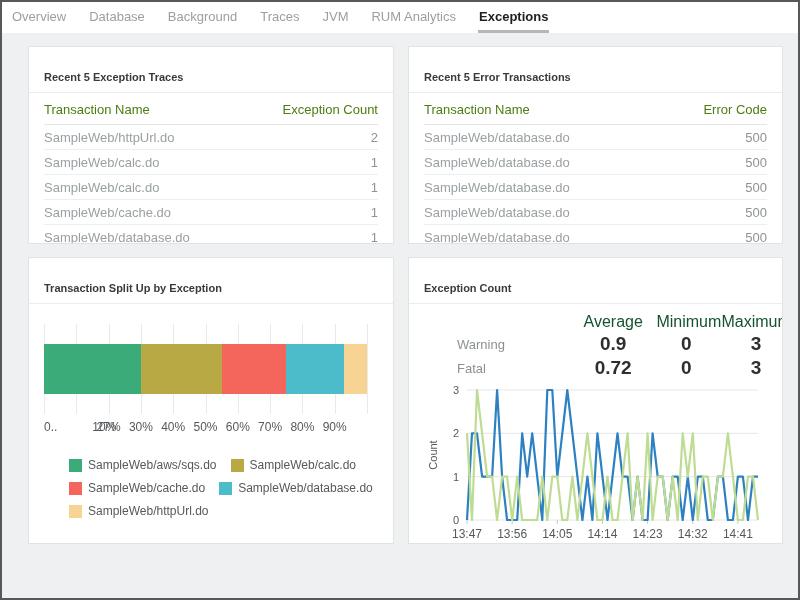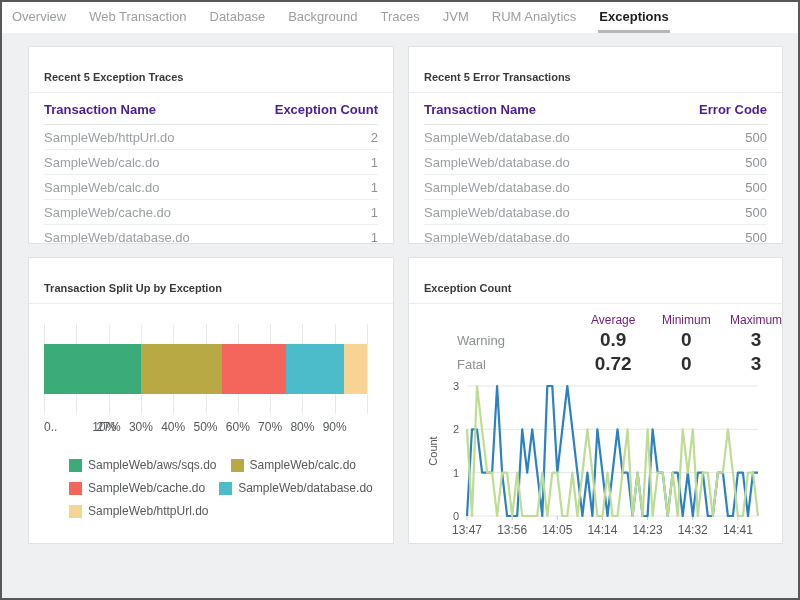--- a/index.html
+++ b/index.html
@@ -19,59 +19,58 @@
   .tab.active { color:#1e1e1e; font-weight:700; border-bottom-color:#b4b6b7; }
 
   
   .content { flex:1; background:#eef0f1; padding:13px 15px 13px 26px; display:grid;
              grid-template-columns:366px 1fr; grid-template-rows:198px 287px; column-gap:14px; row-gap:13px; }
   .panel { background:#fff; border:1px solid #e0e3e4; overflow:hidden; position:relative; }
   .panel-title { font-size:11px; font-weight:600; color:#3a3a3a; padding:24px 15px 9px 15px; border-bottom:1px solid #ececec; }
 
   
   table.data { width:calc(100% - 30px); margin:0 15px; border-collapse:collapse; font-size:13px; }
-  table.data th { text-align:left; color:#4c1d95; font-weight:700; padding:9px 0 7px 0; border-bottom:1px solid #e3e5e6; }
+  table.data th { text-align:left; color:#4d7c0f; font-weight:400; padding:9px 0 7px 0; border-bottom:1px solid #e3e5e6; }
   table.data td { color:#9aa0a3; padding:5px 0 4px 0; border-bottom:1px solid #edeeef; }
   table.data .num { text-align:right; }
   table.data td.num { color:#8d9396; }
 
   
   .split-chart { position:relative; margin:20px 26px 0 15px; height:112px; }
   .split-grid { position:absolute; top:0; left:0; right:0; height:90px; }
   .split-grid i { position:absolute; top:0; bottom:0; width:1px; background:#e7e9ea; }
   .split-bar { position:absolute; top:20px; left:0; right:0; height:50px; display:flex; }
   .split-bar .seg { height:100%; }
   .split-ticks { position:absolute; top:96px; left:0; right:0; font-size:12px; color:#55595b; }
   .split-ticks span { position:absolute; transform:translateX(-50%); }
   .split-ticks span:first-child { transform:none; }
   .split-legend { width:322px; margin:22px auto 0 40px; display:flex; flex-wrap:wrap; column-gap:14px; row-gap:9px; font-size:12px; color:#55595b; }
   .legend-item { display:flex; align-items:center; gap:6px; cursor:pointer; white-space:nowrap; }
   .legend-box { width:13px; height:13px; flex:0 0 auto; }
 
   
   .stats { border-collapse:collapse; margin:6px 0 0 48px; width:calc(100% - 34px); font-size:13px; table-layout:fixed; }
-  .stats th { color:#701a75; font-weight:400; font-size:12px; text-align:center; padding:3px 0 1px 0; }
+  .stats th { color:#14532d; font-weight:400; font-size:16px; text-align:center; padding:3px 0 1px 0; }
   .stats th.lbl { text-align:left; }
   .stats td { text-align:center; padding:1px 0; }
   .stats td.lbl { text-align:left; color:#8b9193; font-size:13px; }
   .stats td.val { color:#2e2e2e; font-size:19px; font-weight:600; }
   .stats col.c-lbl { width:34%; } .stats col.c-a { width:26%; } .stats col.c-mi { width:18%; } .stats col.c-ma { width:24%; }
 
   .line-chart-wrap { margin:2px 8px 0 12px; }
   .line-legend { display:flex; justify-content:center; gap:16px; font-size:12px; color:#55595b; margin-top:-2px; }
 </style>
 </head>
 <body>
 
 <div id="page">
 
 
   <div class="tabbar">
       <div class="tab">Overview</div>
-      <div class="tab">Web Transaction</div>
       <div class="tab">Database</div>
       <div class="tab">Background</div>
       <div class="tab">Traces</div>
       <div class="tab">JVM</div>
       <div class="tab">RUM Analytics</div>
       <div class="tab active">Exceptions</div>
     </div>
 
   <div class="content">
 

